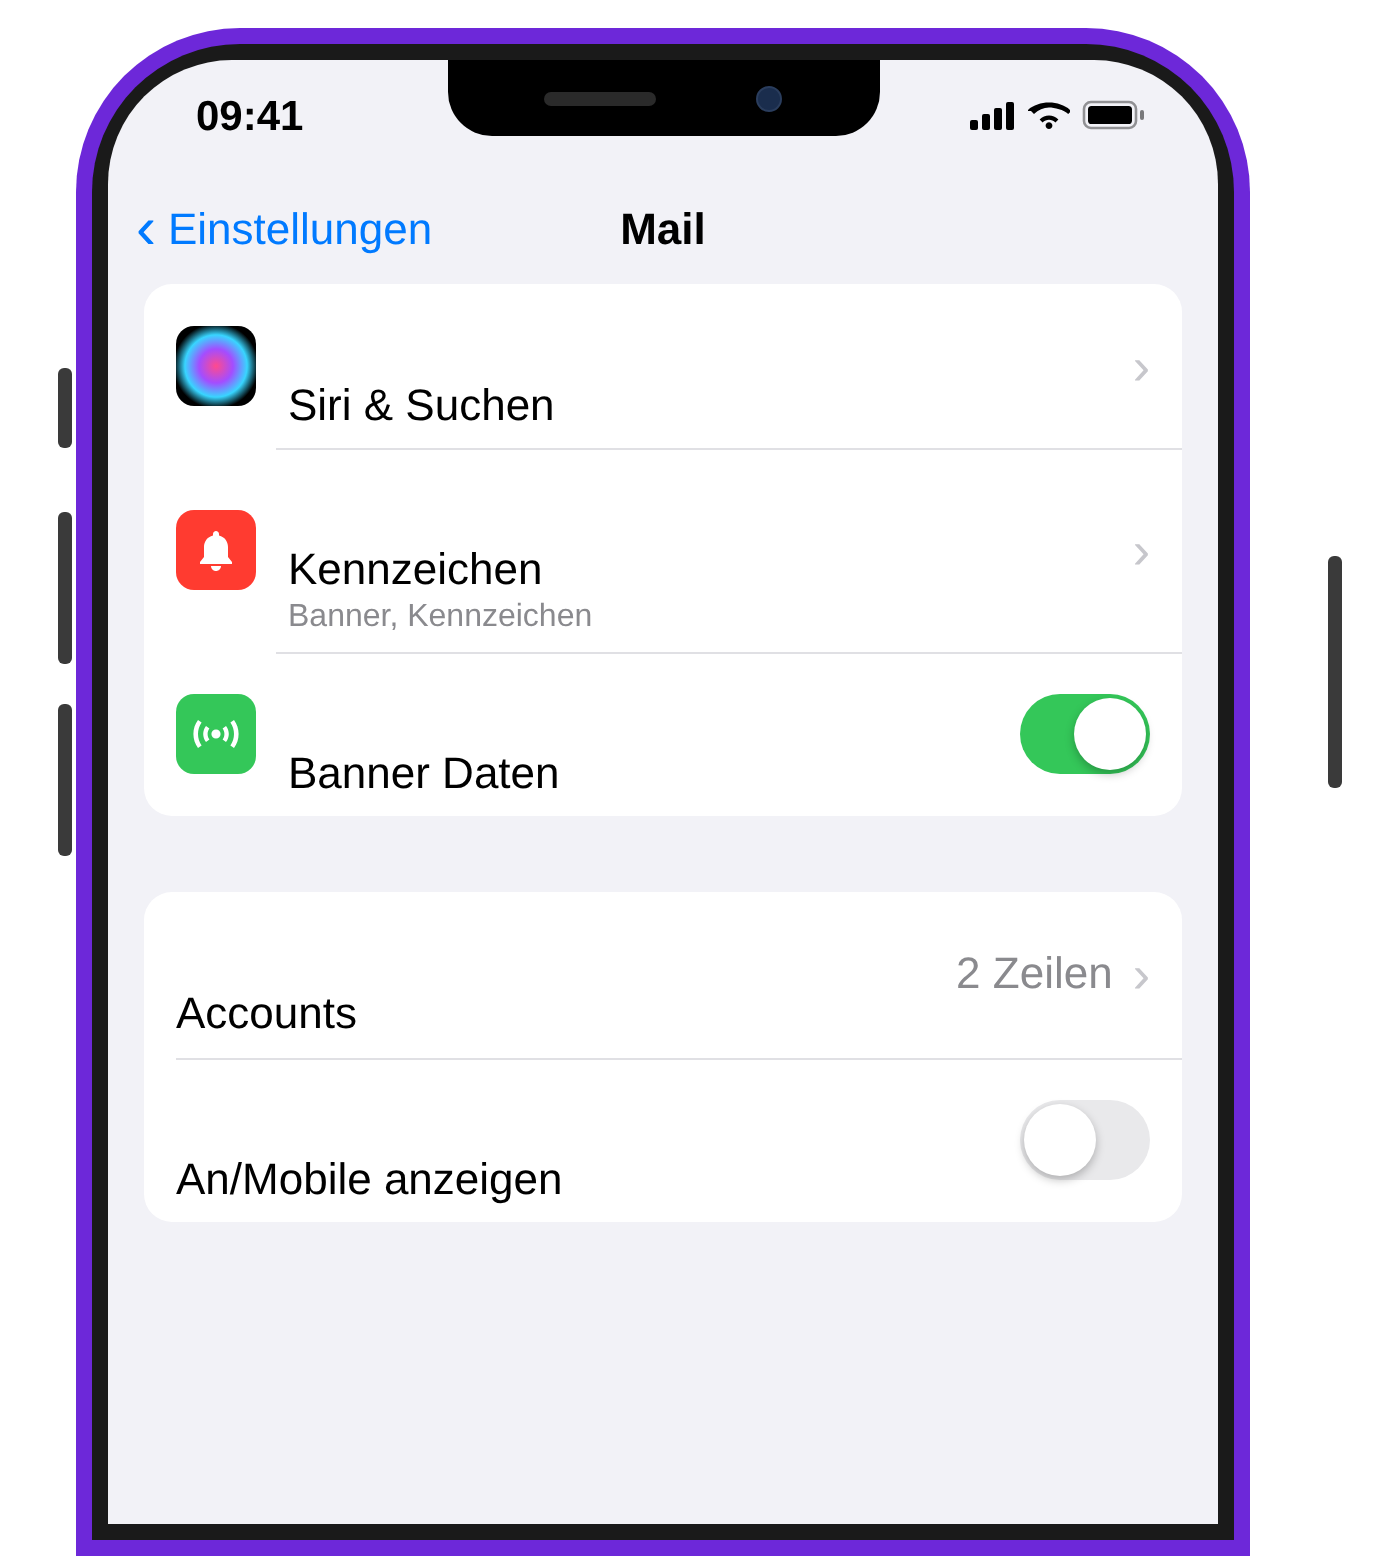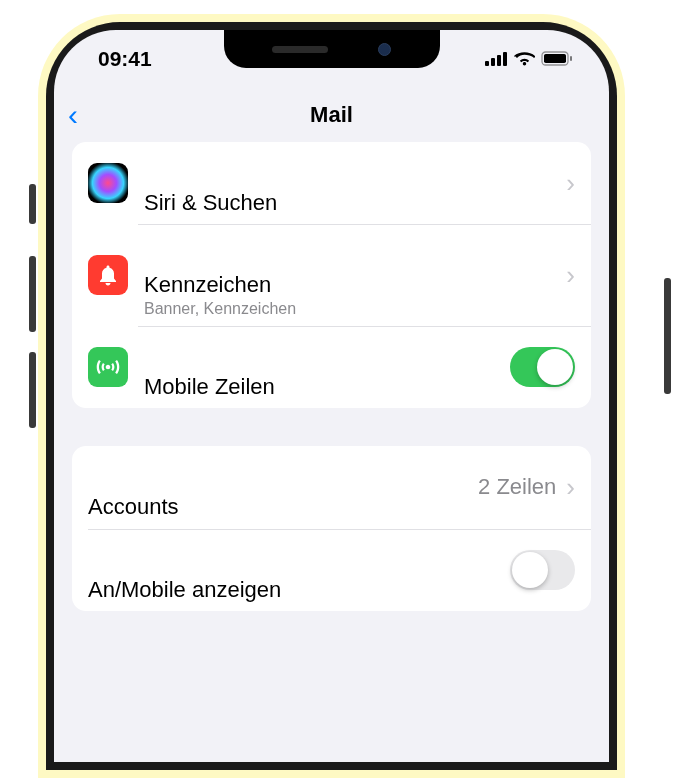--- a/index.html
+++ b/index.html
@@ -1,17 +1,17 @@
 <!DOCTYPE html>
 <html><head>
   <meta charset="utf-8">
   <style>
     * { margin: 0; padding: 0; box-sizing: border-box; font-family: -apple-system, 'Helvetica Neue', Helvetica, Arial, sans-serif; }
     body { width: 700px; height: 778px; background: #fff; position: relative; overflow: hidden; }
-    .phone-frame { position: absolute; top: 14px; left: 38px; width: 587px; height: 764px; background: #fef9c3; border-radius: 82px 82px 0 0; padding: 8px; }
+    .phone-frame { position: absolute; top: 14px; left: 38px; width: 587px; height: 764px; background: #6d28d9; border-radius: 82px 82px 0 0; padding: 8px; }
     .phone-inner { width: 100%; height: 100%; background: #1a1a1a; border-radius: 74px 74px 0 0; padding: 8px; }
     .screen { width: 100%; height: 100%; background: #f2f2f7; border-radius: 62px 62px 0 0; overflow: hidden; position: relative; }
     .notch { position: absolute; top: 0; left: 50%; transform: translateX(-50%); width: 216px; height: 38px; background: #000; border-radius: 0 0 22px 22px; z-index: 10; display: flex; align-items: center; justify-content: center; gap: 50px; }
     .speaker { width: 56px; height: 7px; background: #2a2a2a; border-radius: 4px; }
     .camera { width: 13px; height: 13px; background: #1a2d4d; border-radius: 50%; border: 1px solid #2a3d5d; }
     .status-bar { height: 58px; display: flex; justify-content: space-between; align-items: center; padding: 0 36px 0 44px; font-size: 21px; font-weight: 600; color: #000; }
     .status-right { display: flex; gap: 6px; align-items: center; }
     .nav-bar { height: 54px; display: flex; align-items: center; padding: 0 14px; position: relative; }
     .back-button { display: flex; align-items: center; color: #007aff; font-size: 22px; gap: 4px; }
     .back-chevron { font-size: 30px; font-weight: 500; line-height: 1; margin-right: 2px; }
@@ -83,20 +83,21 @@
                 <rect x="3" y="3" width="22" height="9" rx="1.8" fill="#000"></rect>
                 <rect x="29" y="5" width="2" height="5" rx="1" fill="#000" opacity="0.5"></rect>
               </svg>
           </span>
         </div>
       </div>
 
       <div class="nav-bar">
         <div class="back-button">
           <span class="back-chevron">‹</span>
+          <span>Einstellungen</span>
         </div>
         <div class="nav-title">Mail</div>
       </div>
 
       <div class="content">
         <div class="group">
           <div class="row">
             <div class="app-icon siri-icon"></div>
             <div class="row-text">
                 <div class="row-label">Siri &amp; Suchen</div>
@@ -115,21 +116,21 @@
             </div>
             <span class="chevron">›</span>
           </div>
           <div class="row">
             <div class="app-icon cell-icon">
               <svg width="26" height="26" viewBox="0 0 26 26" fill="#fff">
                   <path d="M4 6c-1.5 2-2.3 4.4-2.3 7s.8 5 2.3 7l1.8-1.3C4.6 17 4 15 4 13s.6-4 1.8-5.7L4 6zm18 0l-1.8 1.3C21.4 9 22 11 22 13s-.6 4-1.8 5.7L22 20c1.5-2 2.3-4.4 2.3-7s-.8-5-2.3-7zM8 9c-.9 1.2-1.4 2.6-1.4 4s.5 2.8 1.4 4l1.7-1.2c-.6-.8-.9-1.8-.9-2.8s.3-2 .9-2.8L8 9zm10 0l-1.7 1.2c.6.8.9 1.8.9 2.8s-.3 2-.9 2.8L18 17c.9-1.2 1.4-2.6 1.4-4s-.5-2.8-1.4-4zm-5 1.7c-1.3 0-2.3 1-2.3 2.3s1 2.3 2.3 2.3 2.3-1 2.3-2.3-1-2.3-2.3-2.3z"></path>
                 </svg>
             </div>
             <div class="row-text">
-                <div class="row-label">Mobile Zeilen</div>
+                <div class="row-label">Banner Daten</div>
               </div>
             <div class="toggle on">
                 <div class="toggle-knob"></div>
               </div>
           </div>
         </div>
 
         <div class="spacer"></div>
 
 

